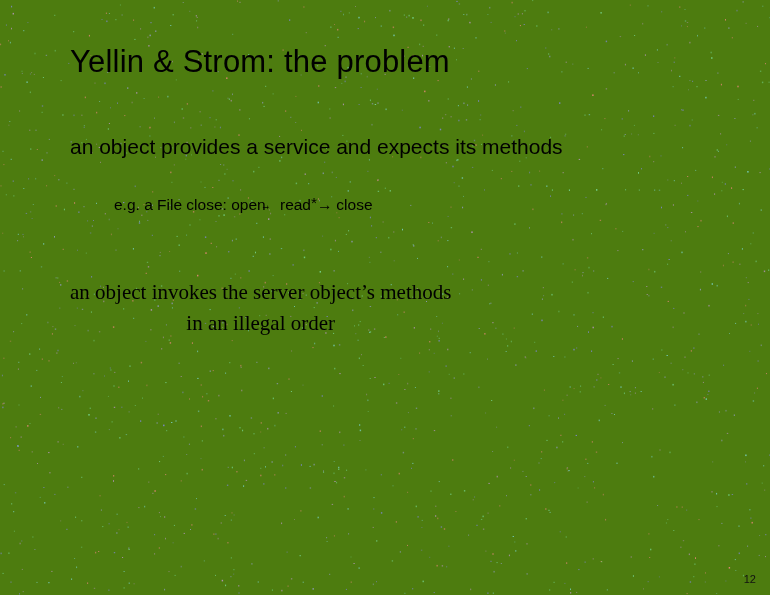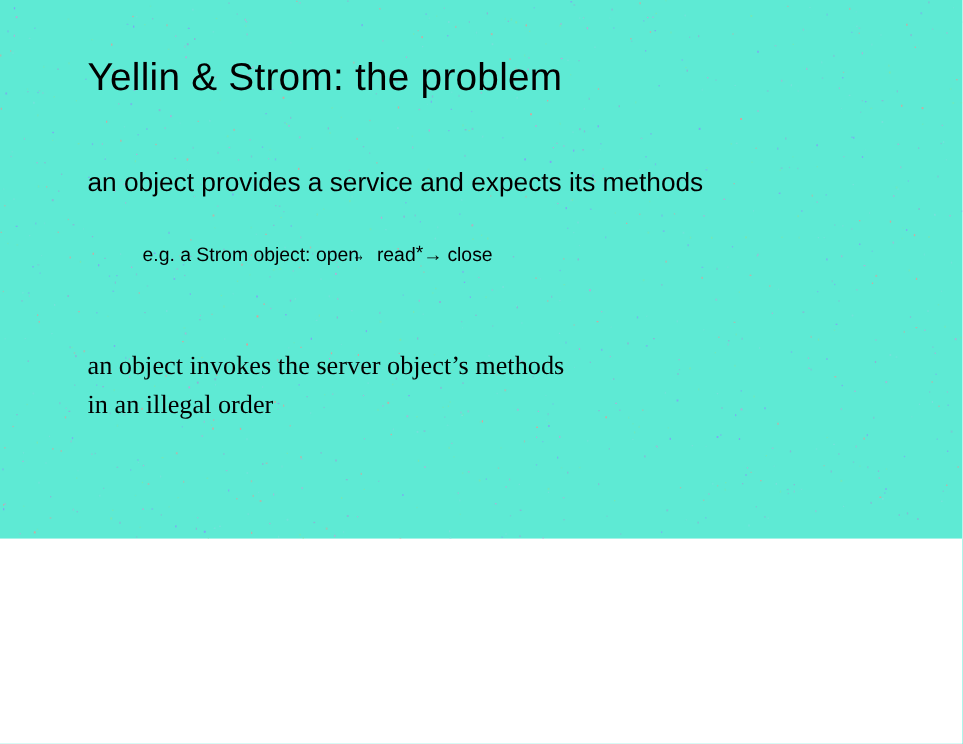--- a/index.html
+++ b/index.html
@@ -7,23 +7,23 @@
     padding: 0;
     background: #ffffff;
   }
   body {
     font-family: "Liberation Sans", sans-serif;
     color: #000000;
   }
   #slide {
     position: relative;
     width: 770px;
-    height: 431px;
+    height: 595px;
     overflow: hidden;
-    background: #5eead4;
+    background: #4d7c0f;
   }
   
   #noise-layer {
     position: absolute;
     left: 0;
     top: 0;
     width: 770px;
     height: 595px;
     pointer-events: none;
     z-index: 0;
@@ -42,20 +42,21 @@
     top: 44px;
     font-size: 31px;
     font-weight: 400;
     letter-spacing: 0.2px;
     white-space: nowrap;
     color: #000;
   }
   .block {
     position: absolute;
     left: 70px;
+    text-align: center;
   }
   .lvl1 {
     font-size: 21px;
     line-height: 31px;
     white-space: nowrap;
     color: #000;
   }
   .sublist {
     position: absolute;
     left: 114px;
@@ -1603,21 +1604,21 @@
   <div id="content">
 
     <div class="slide-title">Yellin &amp; Strom:  the problem</div>
 
     <div class="block lvl1" id="block-1">
       <div>an object provides a service and expects its methods</div>
     </div>
 
     <div class="sublist lvl2" id="sub-1">
       <div>
-        <span>e.g.  a Strom object:  </span><span>open</span><span class="arrow arrow-tight">→</span><span>&nbsp;</span><span>read</span><span class="star">*</span><span class="arrow">→</span><span>&nbsp;</span><span>close</span>
+        <span>e.g.  a File close:  </span><span>open</span><span class="arrow arrow-tight">→</span><span>&nbsp;</span><span>read</span><span class="star">*</span><span class="arrow">→</span><span>&nbsp;</span><span>close</span>
       </div>
     </div>
 
     <div class="block lvl1" id="block-2">
       <div>an object invokes the server object’s methods</div>
       <div>in an illegal order</div>
     </div>
 
 
     <div class="page-number">12</div>

